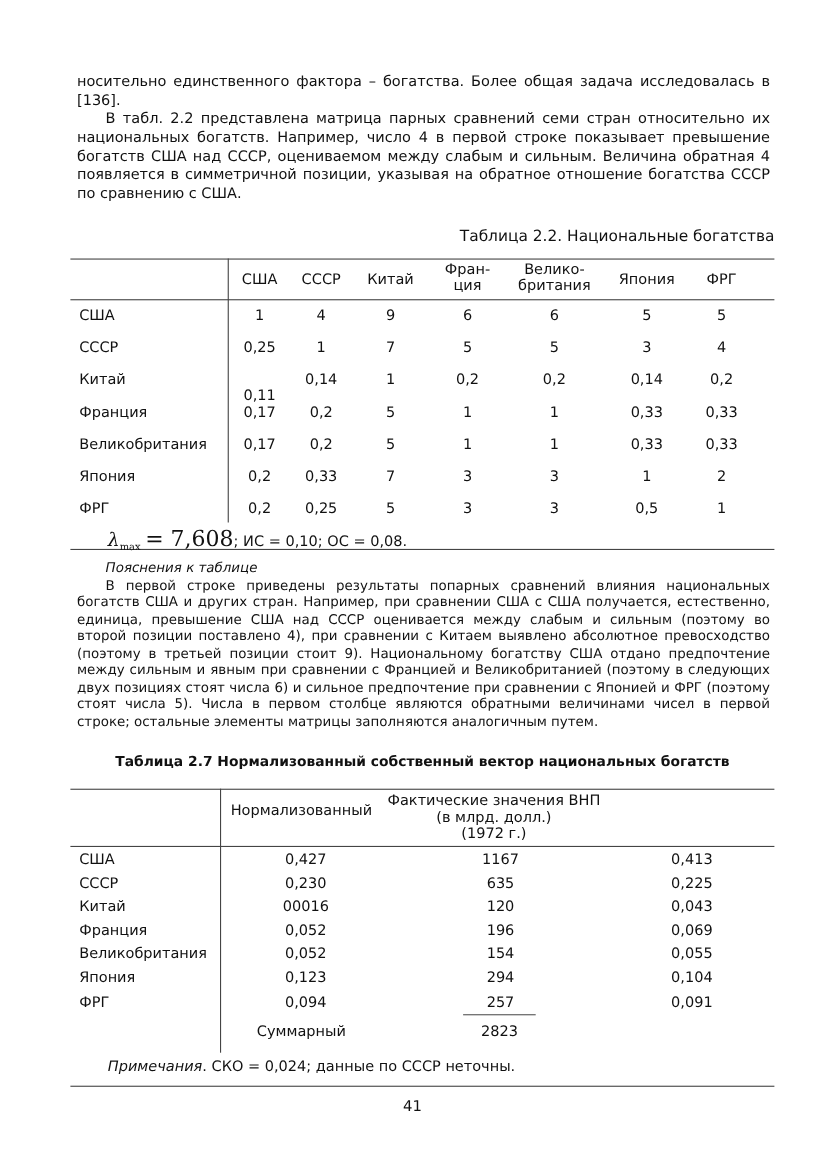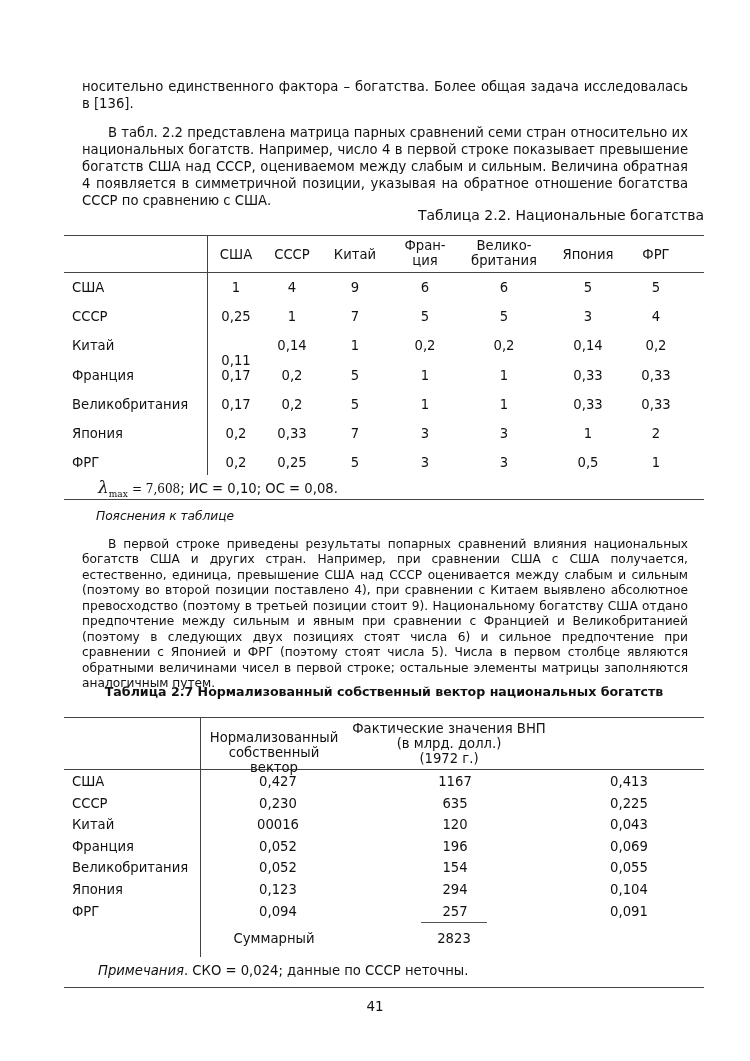--- a/index.html
+++ b/index.html
@@ -1,30 +1,30 @@
 <!DOCTYPE html>
 <html><head>
   <meta charset="utf-8">
   <style>
     html, body { margin: 0; padding: 0; background: #ffffff; }
     body { width: 750px; height: 1061px; position: relative; overflow: hidden;
       font-family: "DejaVu Sans", sans-serif; color: #111; font-size: 13.2px; }
     .page { position: absolute; left: 70px; top: 66px; width: 630px; }
-    p { margin: 12px; line-height: 17px; text-align: justify; }
+    p { margin: 0; line-height: 17px; text-align: justify; }
     .indent { text-indent: 26px; }
     
     .t22 { position: absolute; left: 64px; top: 235px; width: 640px; }
     .rule { position: absolute; left: 0; right: 0; height: 0; border-top: 1.5px solid #444; }
     .vline { position: absolute; width: 0; border-left: 1.5px solid #444; }
     .cell { position: absolute; text-align: center; line-height: 15px; }
     .rowlabel { position: absolute; text-align: left; }
     .lambda { position: absolute; left: 34px; font-family: "DejaVu Serif", serif; }
     .lambda i { font-style: italic; font-size: 17px; }
     .lambda sub { font-size: 9px; font-style: normal; }
-    .lambda .num { font-size: 12px; }
+    .lambda .num { font-size: 20px; }
     .lambda .rest { font-family: "DejaVu Sans", sans-serif; font-size: 13.2px; }
     .note-title { font-style: italic; }
     .small { font-size: 12.2px; line-height: 15.5px; }
     .pagenum { position: absolute; left: 0; right: 0; top: 998px; text-align: center; font-size: 13.5px; }
   </style>
 </head>
 <body>
 
 <div class="page">
   <p>носительно единственного фактора – богатства. Более общая задача исследовалась в [136].</p>
@@ -139,21 +139,20 @@
 <div style="position:absolute;left:64px;width:640px;top:684px;text-align:center;font-weight:bold;font-size:12.6px;">Таблица 2.7 Нормализованный собственный вектор национальных богатств</div>
 
 <div style="position:absolute;left:64px;width:640px;top:717px;height:270px;">
   <div class="rule" style="top:0;"></div>
   <div class="rule" style="top:52px;"></div>
   <div class="vline" style="left:136px;top:0;height:240px;"></div>
   <div class="rule" style="top:270px;"></div>
 
   <div class="cell" style="left:140px;width:140px;top:13px;">
     <div>Нормализованный</div>
-    <div>собственный вектор</div>
   </div>
   <div class="cell" style="left:280px;width:210px;top:4px;">
     <div>Фактические значения ВНП</div>
     <div>(в млрд. долл.)</div>
     <div>(1972 г.)</div>
   </div>
 
   <div id="t23-body">
       <div>
         <div class="rowlabel" style="left: 8px; top: 57px;">США</div>

